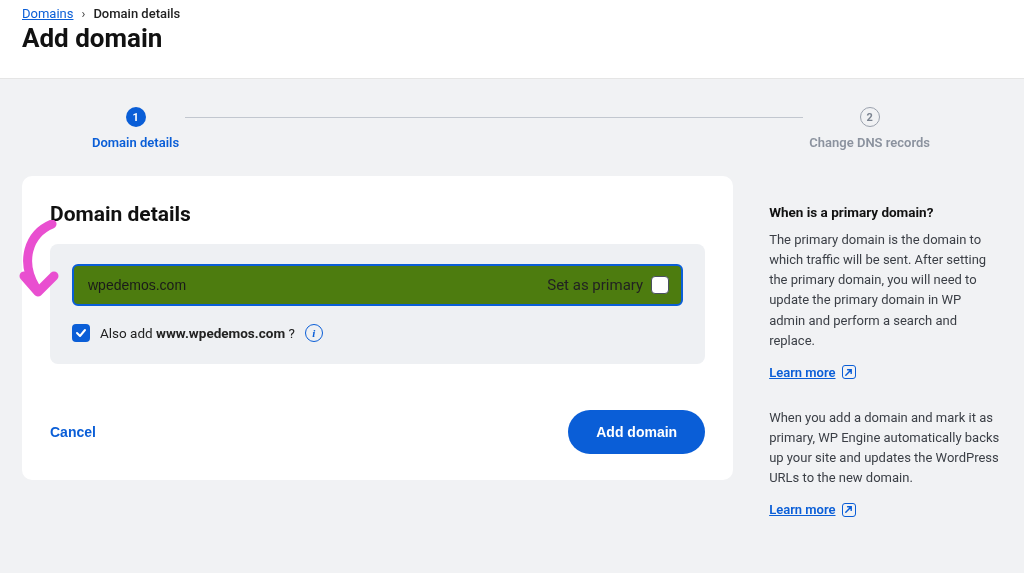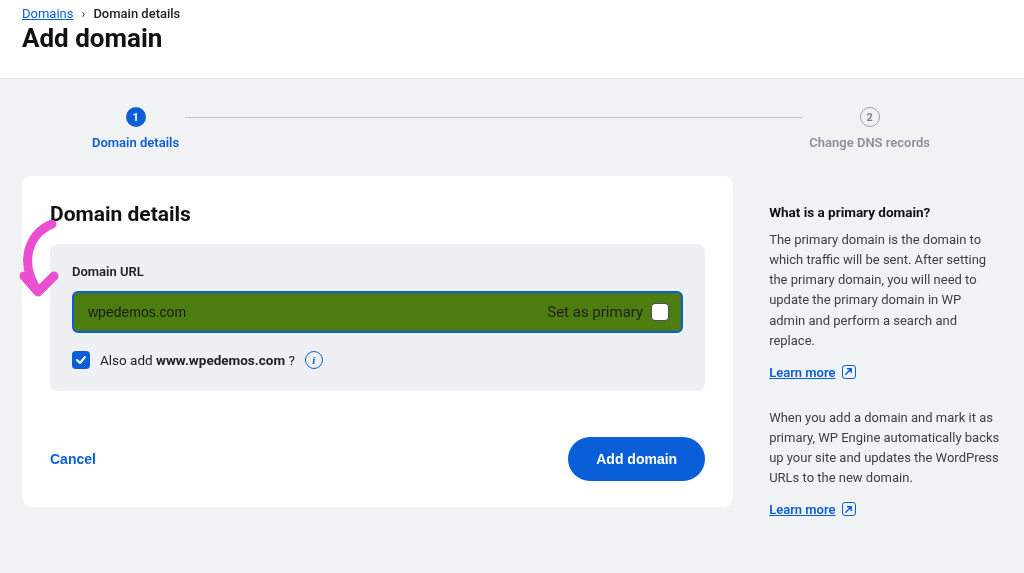--- a/index.html
+++ b/index.html
@@ -225,20 +225,21 @@
   .side-text {
     line-height: 1.55;
     color: #3b3f46;
     margin-bottom: 14px;
   }
   .side-link {
     color: #0a5ed7;
     font-weight: 600;
     text-decoration: underline;
     display: inline-flex;
+    align-items: center;
     gap: 6px;
     cursor: pointer;
   }
   .ext-icon {
     width: 14px;
     height: 14px;
     border: 1.5px solid #0a5ed7;
     border-radius: 3px;
     display: inline-flex;
     align-items: center;
@@ -285,21 +286,20 @@
     <div class="card">
 
       <svg class="annotation-arrow" viewBox="0 0 60 90">
         <path d="M 38 4 C 14 14, 6 42, 22 68" stroke="#e94fd0" stroke-width="9" fill="none" stroke-linecap="round"></path>
         <path d="M 10 56 L 24 72 L 40 56" stroke="#e94fd0" stroke-width="9" fill="none" stroke-linecap="round" stroke-linejoin="round"></path>
       </svg>
 
       <h2 class="card-title">Domain details</h2>
 
       <div class="field-block">
-        <label class="field-label">Domain URL</label>
 
         <div class="input-wrap">
           <input type="text" value="wpedemos.com" style="">
           <div class="set-primary">
             <span>Set as primary</span>
             <div class="chk"></div>
           </div>
         </div>
 
         <div class="also-add-row">
@@ -316,21 +316,21 @@
       </div>
 
       <div class="actions">
         <button class="btn-cancel">Cancel</button>
         <button class="btn-primary">Add domain</button>
       </div>
     </div>
 
     <div class="sidebar">
       <div class="side-section">
-        <div class="side-heading">What is a primary domain?</div>
+        <div class="side-heading">When is a primary domain?</div>
         <div class="side-text">The primary domain is the domain to which traffic will be sent. After setting the primary domain, you will need to update the primary domain in WP admin and perform a search and replace.</div>
         <a class="side-link">
           <span>Learn more</span>
           <span class="ext-icon">
             <svg viewBox="0 0 10 10">
                 <path d="M2 8 L8 2 M4 2 H8 V6" stroke="#0a5ed7" stroke-width="1.6" fill="none" stroke-linecap="round"></path>
               </svg>
           </span>
         </a>
       </div>

